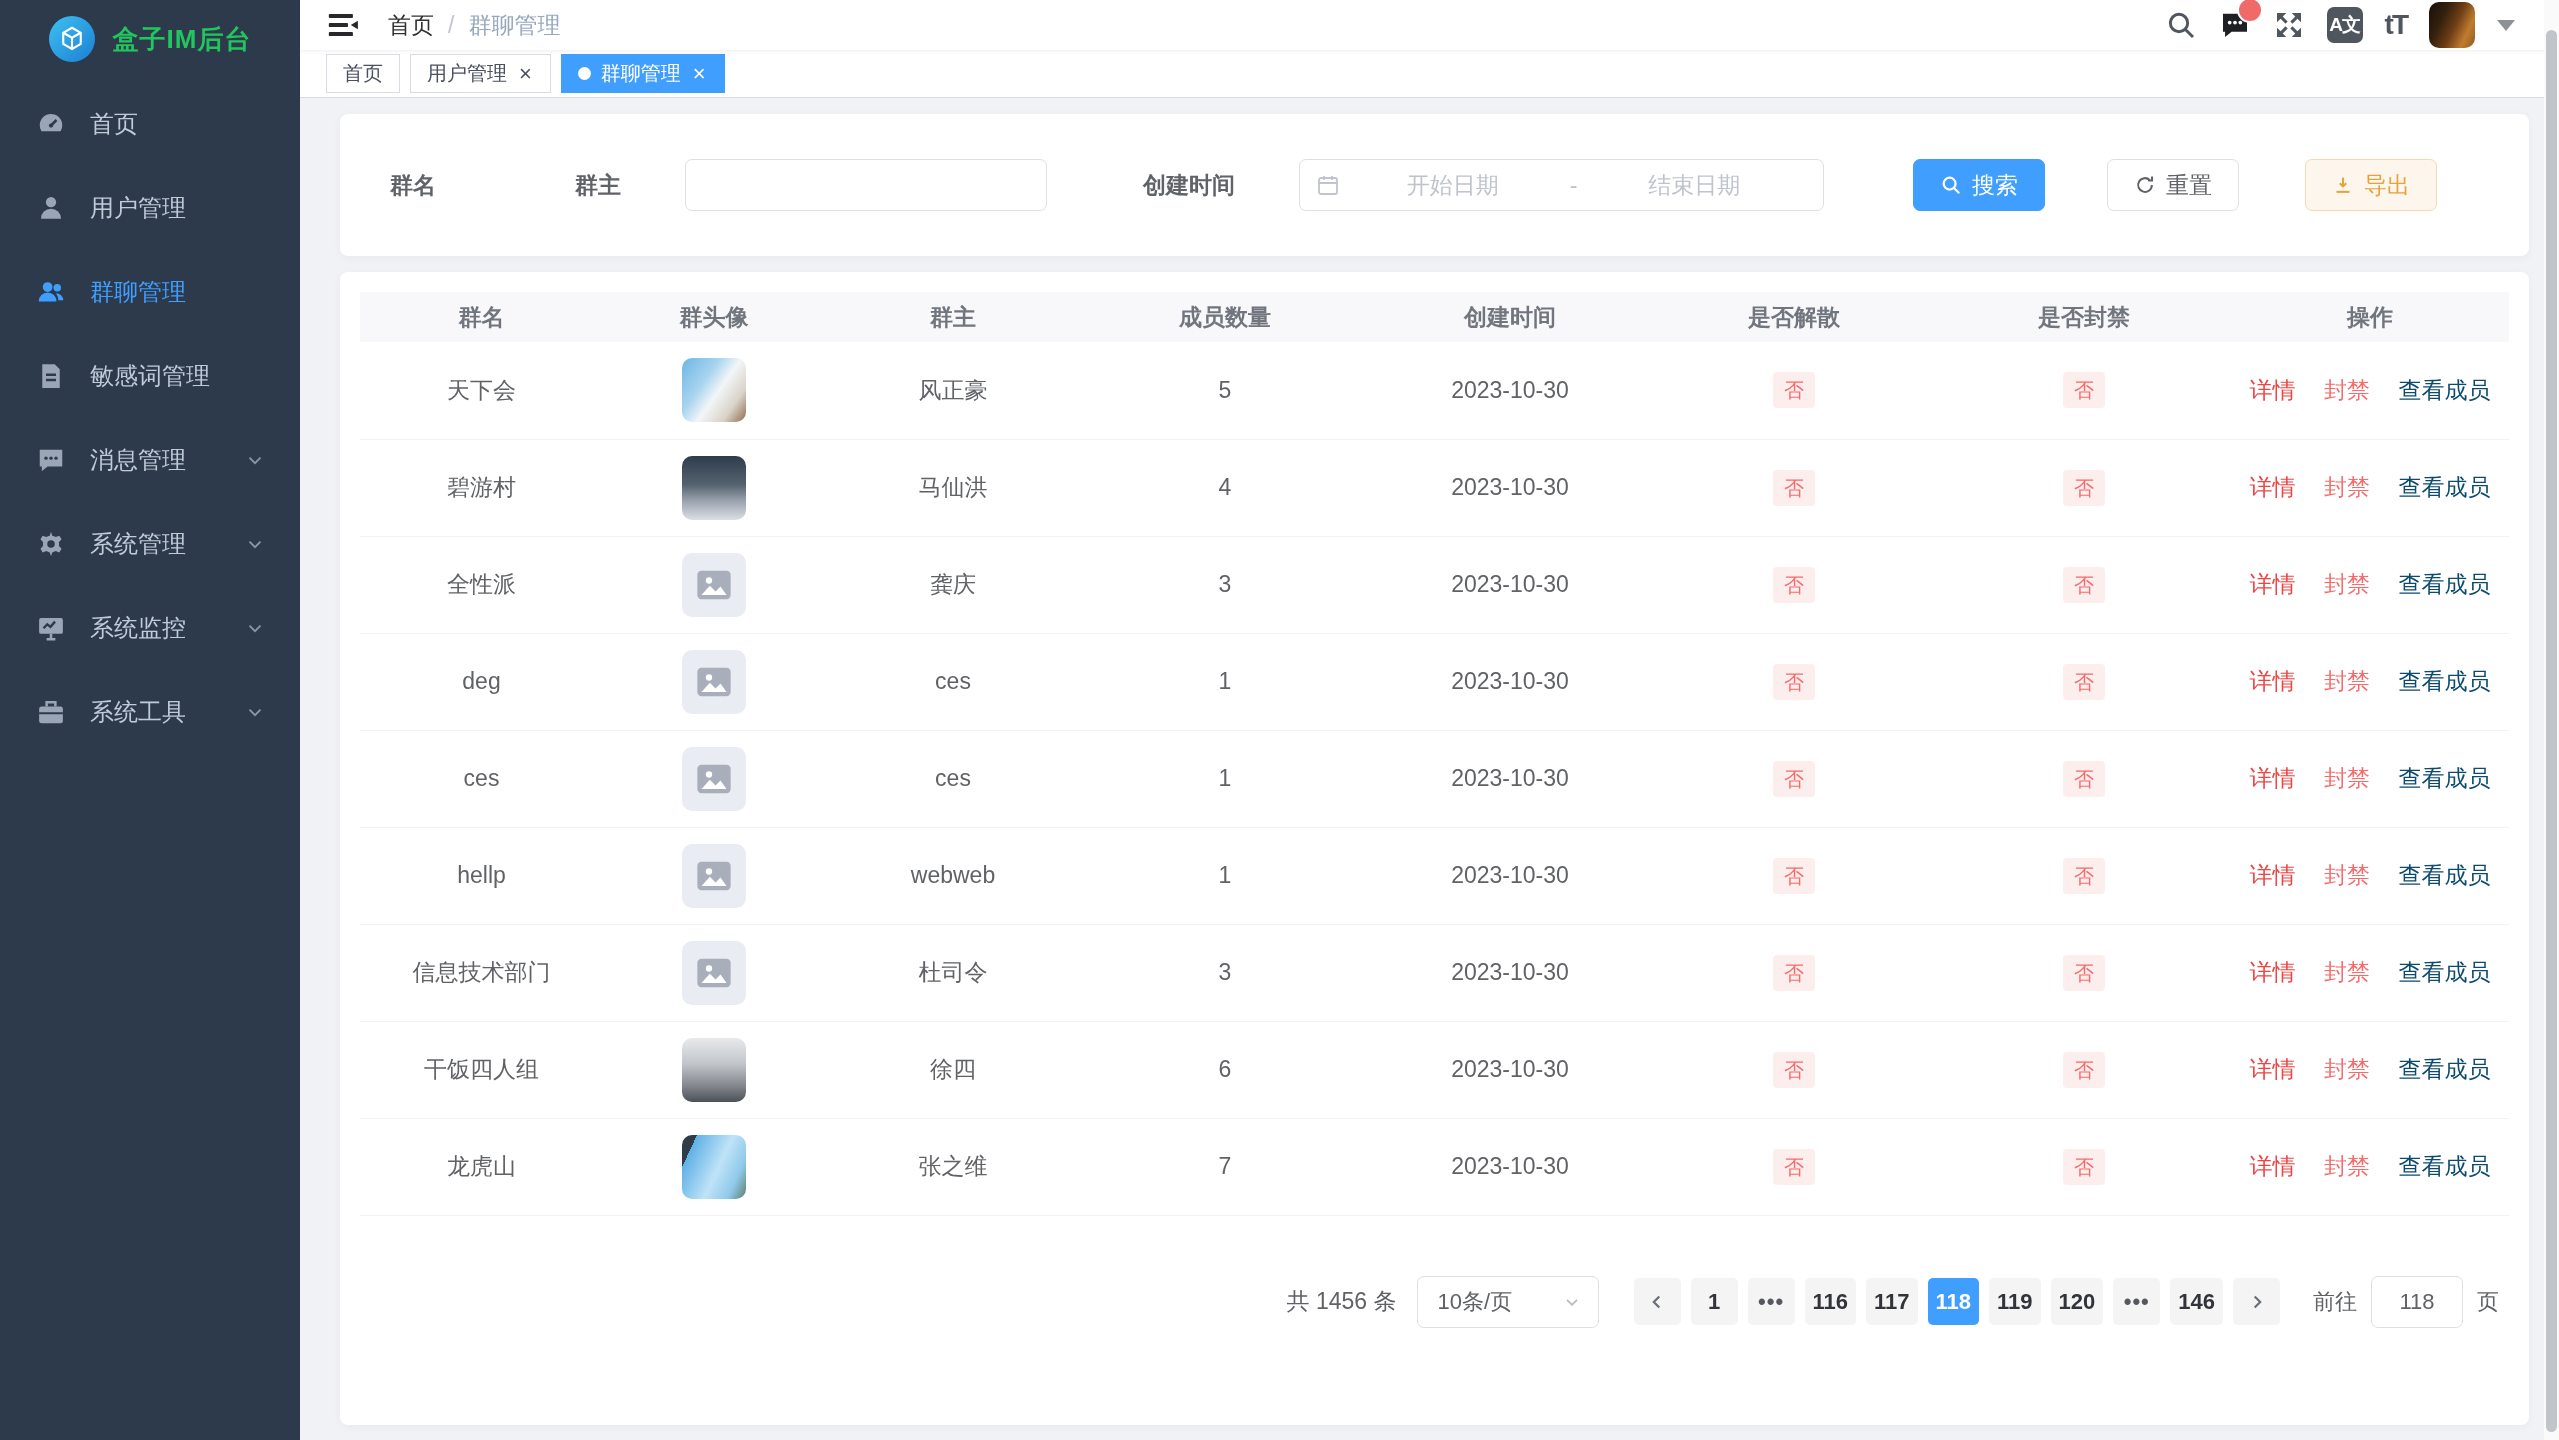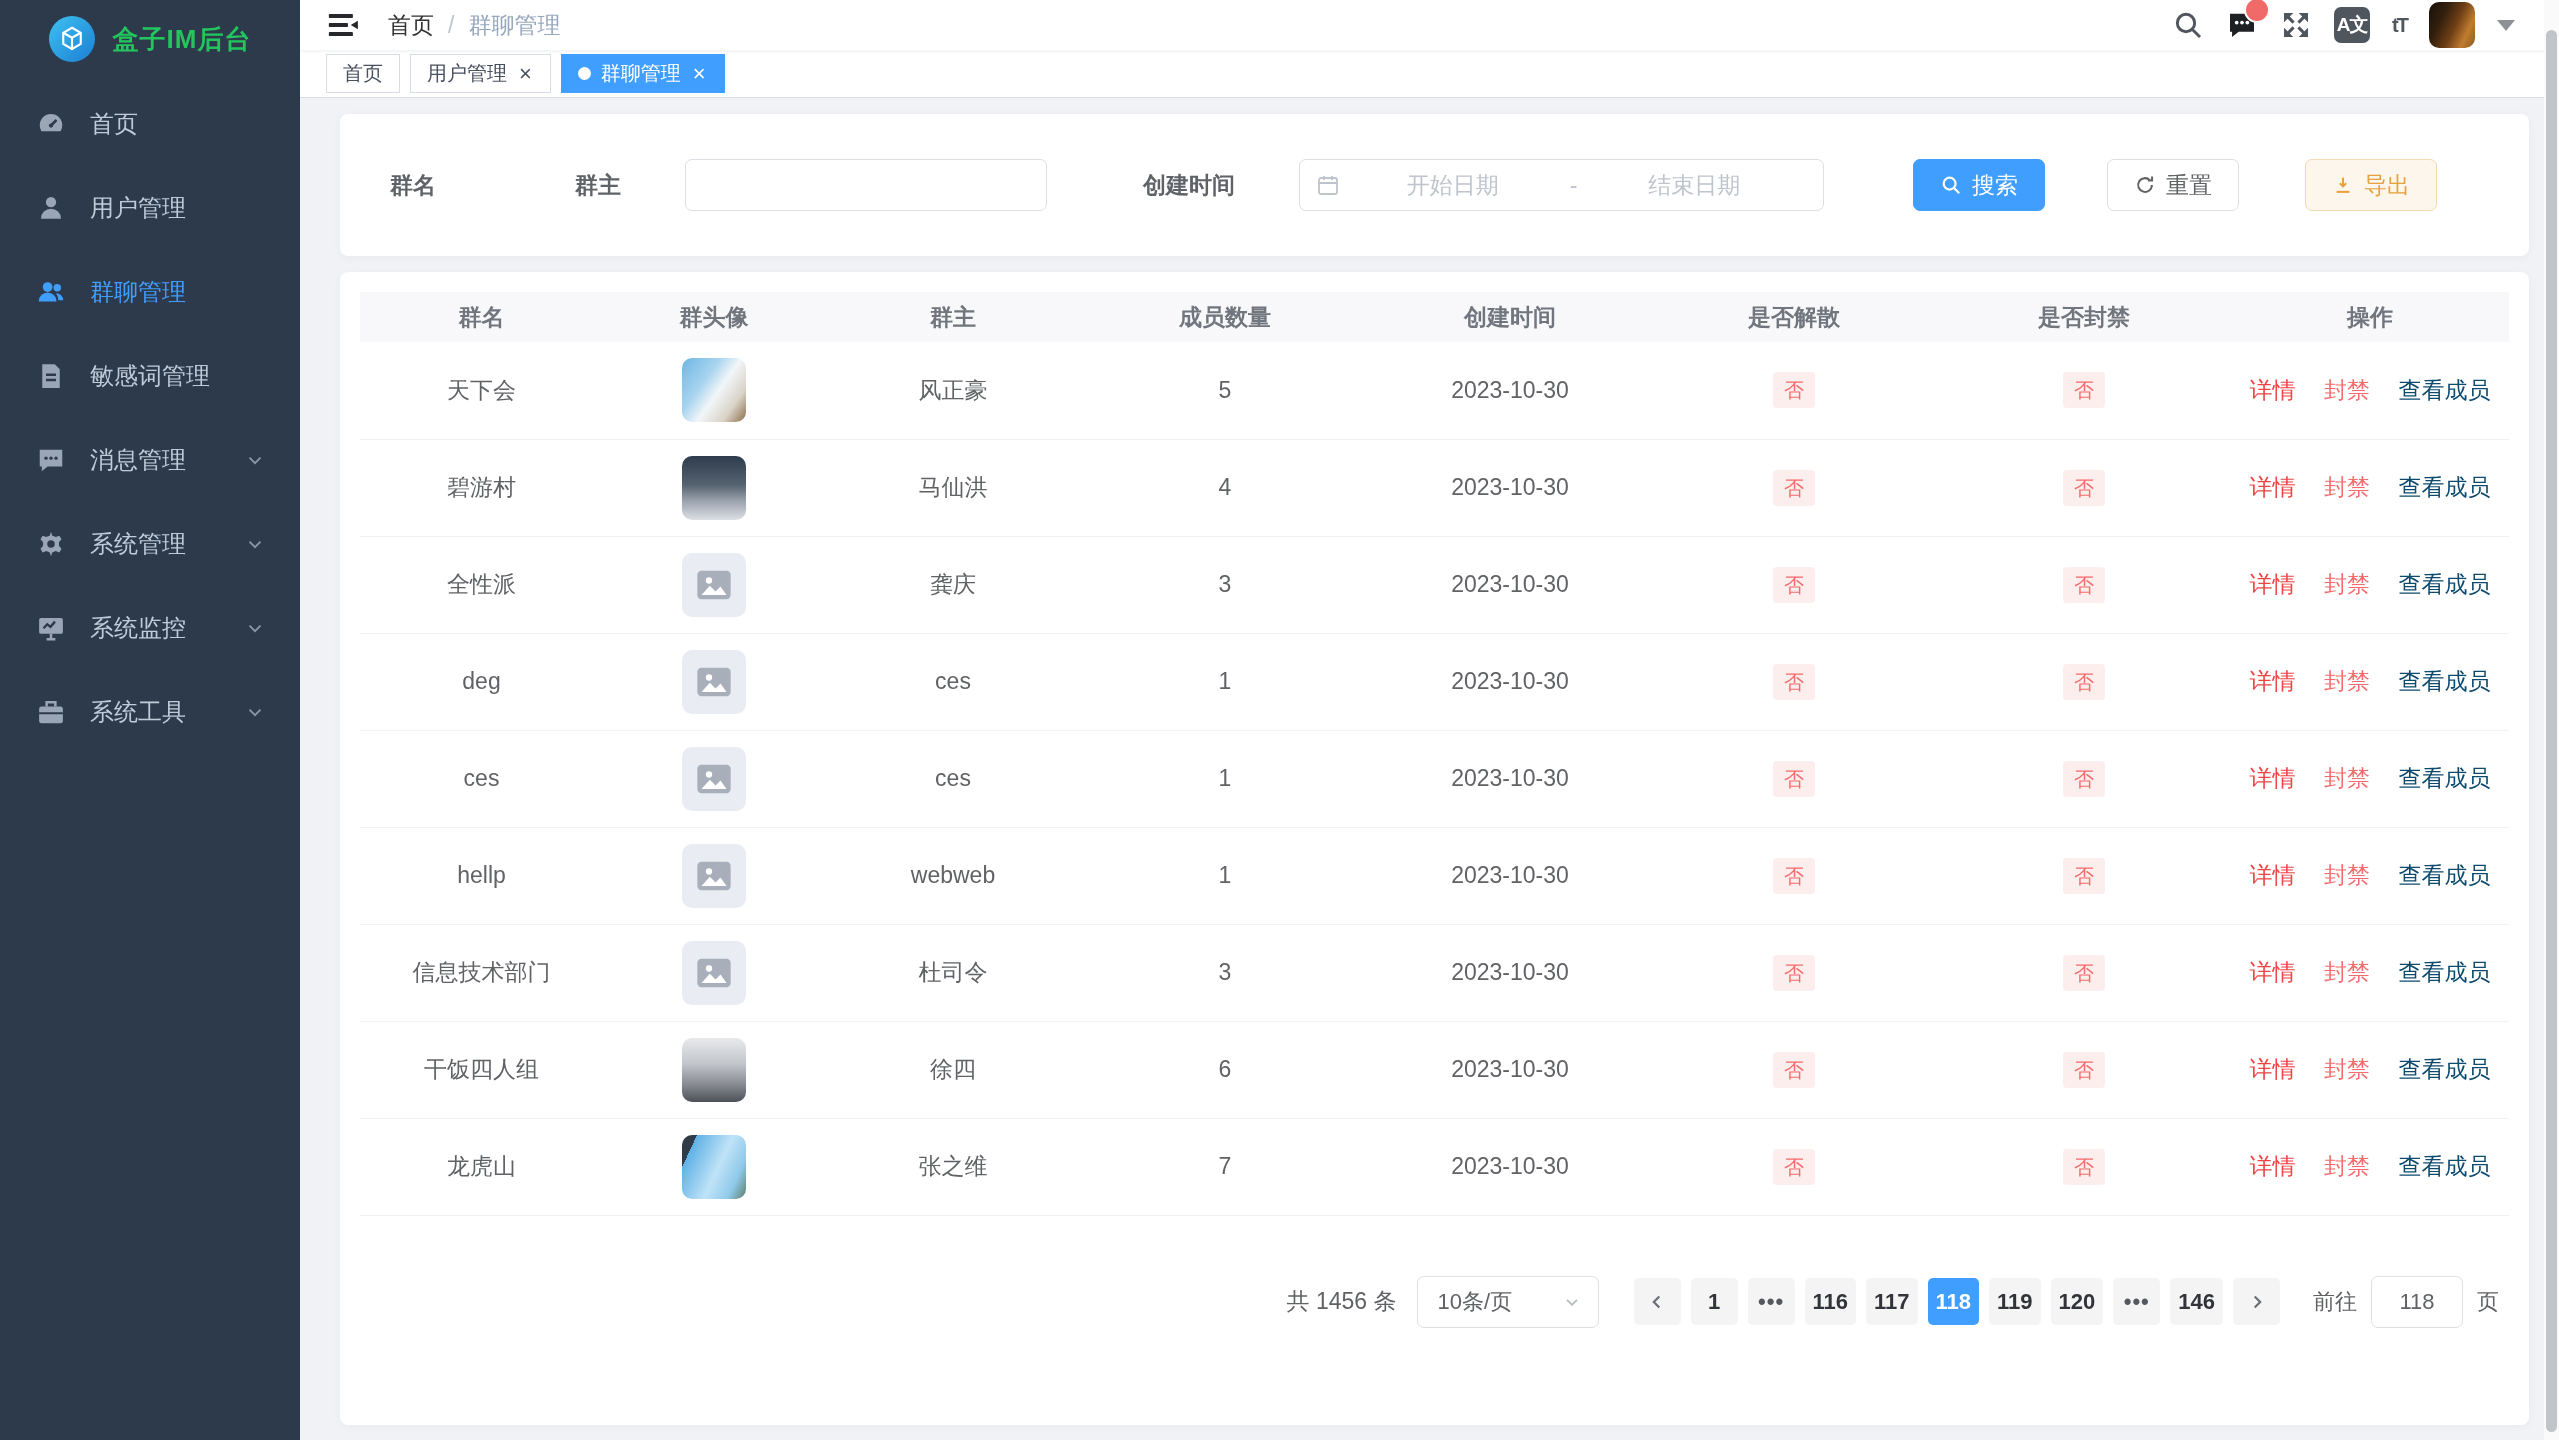--- a/index.html
+++ b/index.html
@@ -36,21 +36,21 @@
   .bc-current { color:#97a8be; }
   .nav-right { margin-left:auto; display:flex; align-items:center; gap:22px; }
   .nav-ic { width:32px; height:32px; color:#50565e; cursor:pointer; position:relative; }
   .nav-ic svg { width:32px; height:32px; display:block; }
   .chat-wrap { position:relative; }
   .chat-wrap svg { width:32px; height:32px; }
   .nav-badge { position:absolute; top:-12px; right:-12px; width:26px; height:26px; border-radius:50%;
     background:#f06a6a; border:2px solid #fff; }
   .translate-box { width:36px; height:36px; border-radius:7px; background:#50565e; color:#fff;
     font-size:19px; font-weight:700; display:flex; align-items:center; justify-content:center; cursor:pointer; letter-spacing:-1px; }
-  .fontsize-glyph { font-size:20px; font-weight:700; color:#50565e; cursor:pointer; letter-spacing:-2px; }
+  .fontsize-glyph { font-size:28px; font-weight:700; color:#50565e; cursor:pointer; letter-spacing:-2px; }
   .user-avatar { width:46px; height:46px; border-radius:10px; cursor:pointer;
     background:linear-gradient(115deg,#17100a 0%,#33200e 30%,#6e3f16 55%,#c07c2e 78%,#8a5a20 100%); }
   .caret-down { width:0; height:0; border-left:9px solid transparent; border-right:9px solid transparent;
     border-top:11px solid #8d9095; cursor:pointer; }
 
   .tabbar { height:48px; background:#fff; border-bottom:1px solid #d8dce5; display:flex; align-items:center;
     padding:0 0 0 26px; gap:10px; }
   .tab { height:39px; display:flex; align-items:center; padding:0 16px; border:1px solid #d8dce5;
     background:#fff; color:#495060; font-size:20px; cursor:pointer; gap:10px; }
   .tab.active { background:#409eff; border-color:#409eff; color:#fff; }

